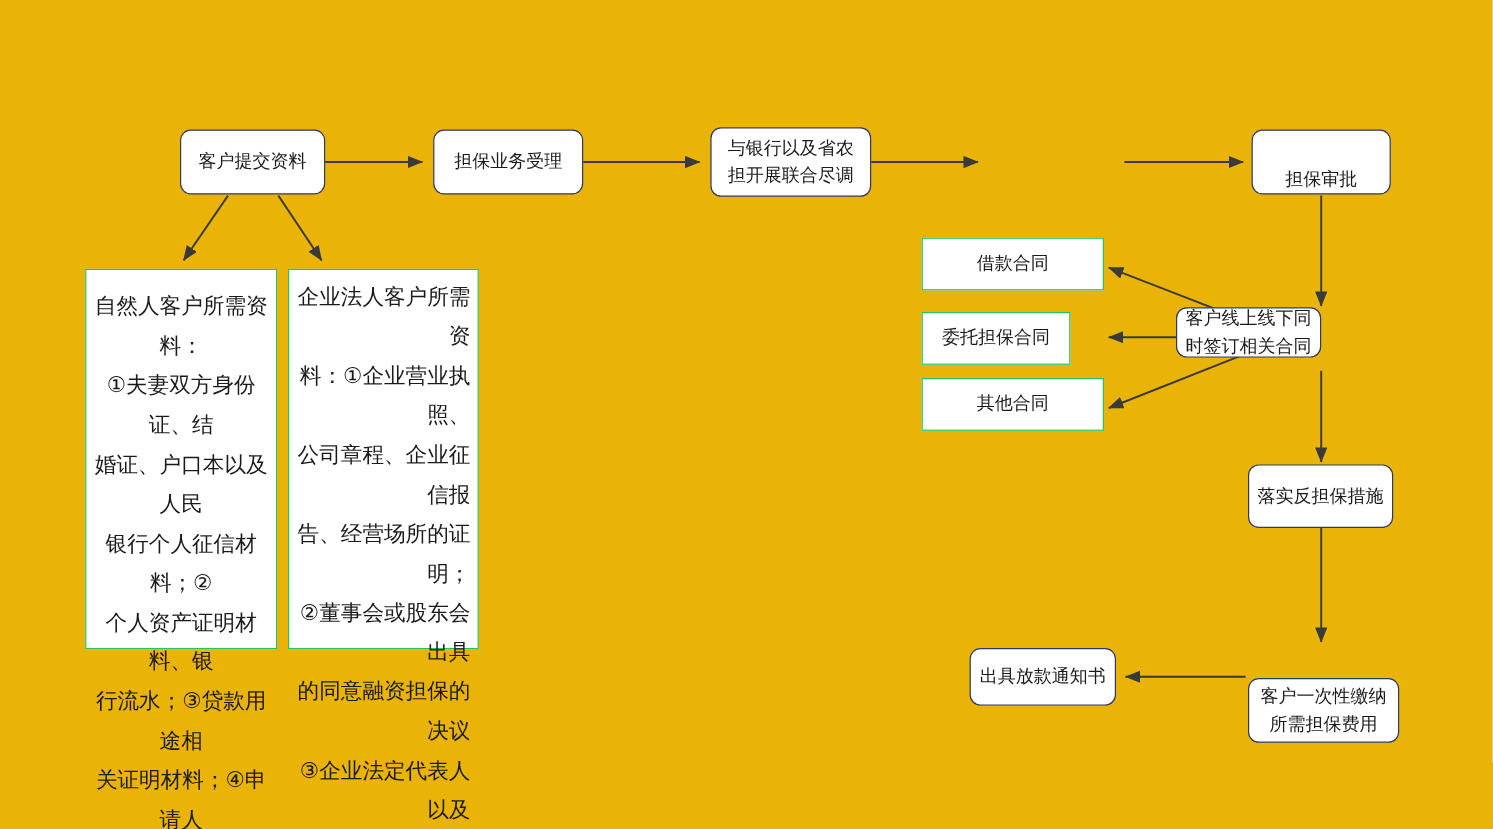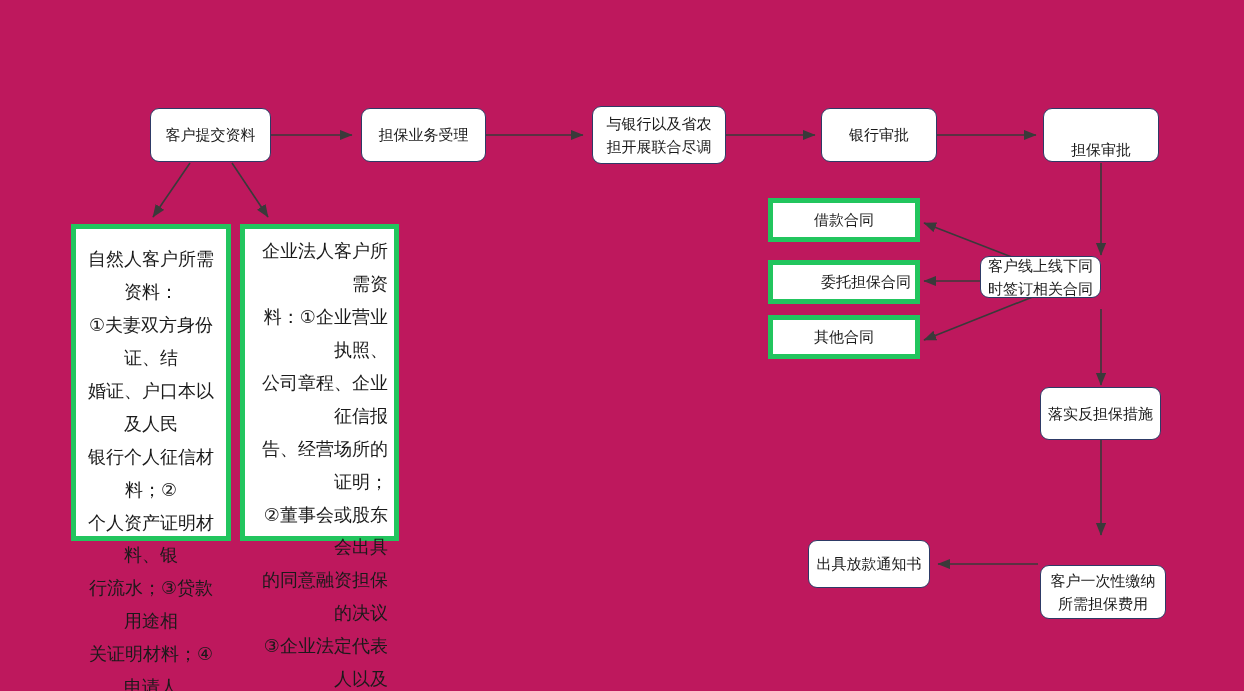--- a/index.html
+++ b/index.html
@@ -8,21 +8,21 @@
     background: #ffffff;
   }
   body {
     font-family: "Liberation Sans", "DejaVu Sans", sans-serif;
     color: #1a1a1a;
   }
   #canvas {
     position: relative;
     width: 1244px;
     height: 691px;
-    background: #be185d;
+    background: #eab308;
     overflow: hidden;
   }
   svg.edge-layer {
     position: absolute;
     left: 0;
     top: 0;
     width: 1244px;
     height: 691px;
     pointer-events: none;
   }
@@ -36,21 +36,21 @@
     justify-content: center;
     text-align: center;
     color: #1a1a1a;
     z-index: 2;
   }
   .node.rounded {
     border-radius: 9px;
   }
   .node.sharp {
     border-radius: 0;
-    border: 5px solid #22c55e;
+    border: 1px solid #22c55e;
   }
   .node-label {
     display: block;
     line-height: 1.55;
     white-space: pre-line;
     padding: 0 4px;
   }
   .proc {
     font-size: 15px;
   }
@@ -115,23 +115,20 @@
 
   <div class="node rounded proc" style="left:592px; top:106px; width:134px; height:58px;">
     <span class="node-label">与银行以及省农
 担开展联合尽调</span>
   </div>
 
   <div class="node rounded proc" style="left:361px; top:108px; width:125px; height:54px;">
     <span class="node-label">担保业务受理</span>
   </div>
 
-  <div class="node rounded proc" style="left:821px; top:108px; width:116px; height:54px;">
-    <span class="node-label">银行审批</span>
-  </div>
 
   <div class="node rounded proc" style="left:1043px; top:108px; width:116px; height:54px;align-items:flex-end;">
     <span class="node-label">担保审批</span>
   </div>
 
   <div class="node sharp textbox" style="left:71px; top:224px; width:160px; height:317px;">
     <span class="node-label">自然人客户所需资料：
 ①夫妻双方身份证、结
 婚证、户口本以及人民
 银行个人征信材料；②
@@ -155,21 +152,21 @@
 证、户口本、个人征信
 ④贷款用途的证明材料
 ⑤企业财务报表、银行
 账户流水、职工工资表</span>
   </div>
 
   <div class="node sharp contract" style="left:768px; top:198px; width:152px; height:44px;">
     <span class="node-label">借款合同</span>
   </div>
 
-  <div class="node sharp contract" style="left:768px; top:260px; width:152px; height:44px;justify-content:flex-end;">
+  <div class="node sharp contract" style="left:768px; top:260px; width:124px; height:44px;">
     <span class="node-label">委托担保合同</span>
   </div>
 
   <div class="node sharp contract" style="left:768px; top:315px; width:152px; height:44px;">
     <span class="node-label">其他合同</span>
   </div>
 
   <div class="node rounded proc" style="left:980px; top:256px; width:121px; height:42px;justify-content:center;">
     <span class="node-label">客户线上线下同
 时签订相关合同</span>

